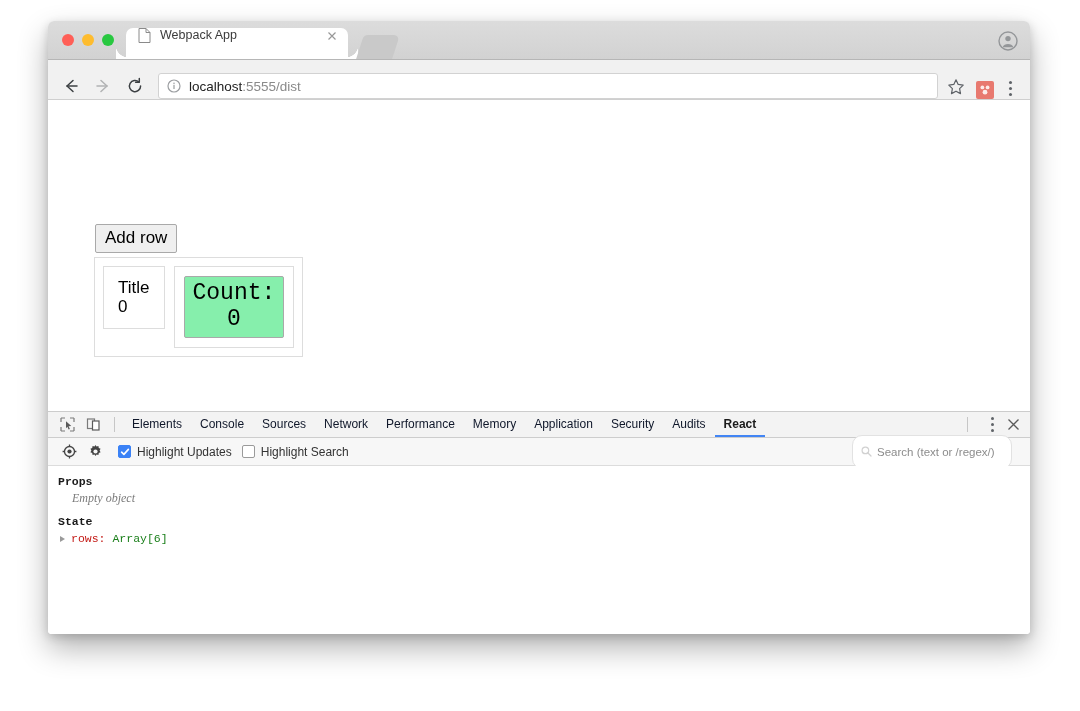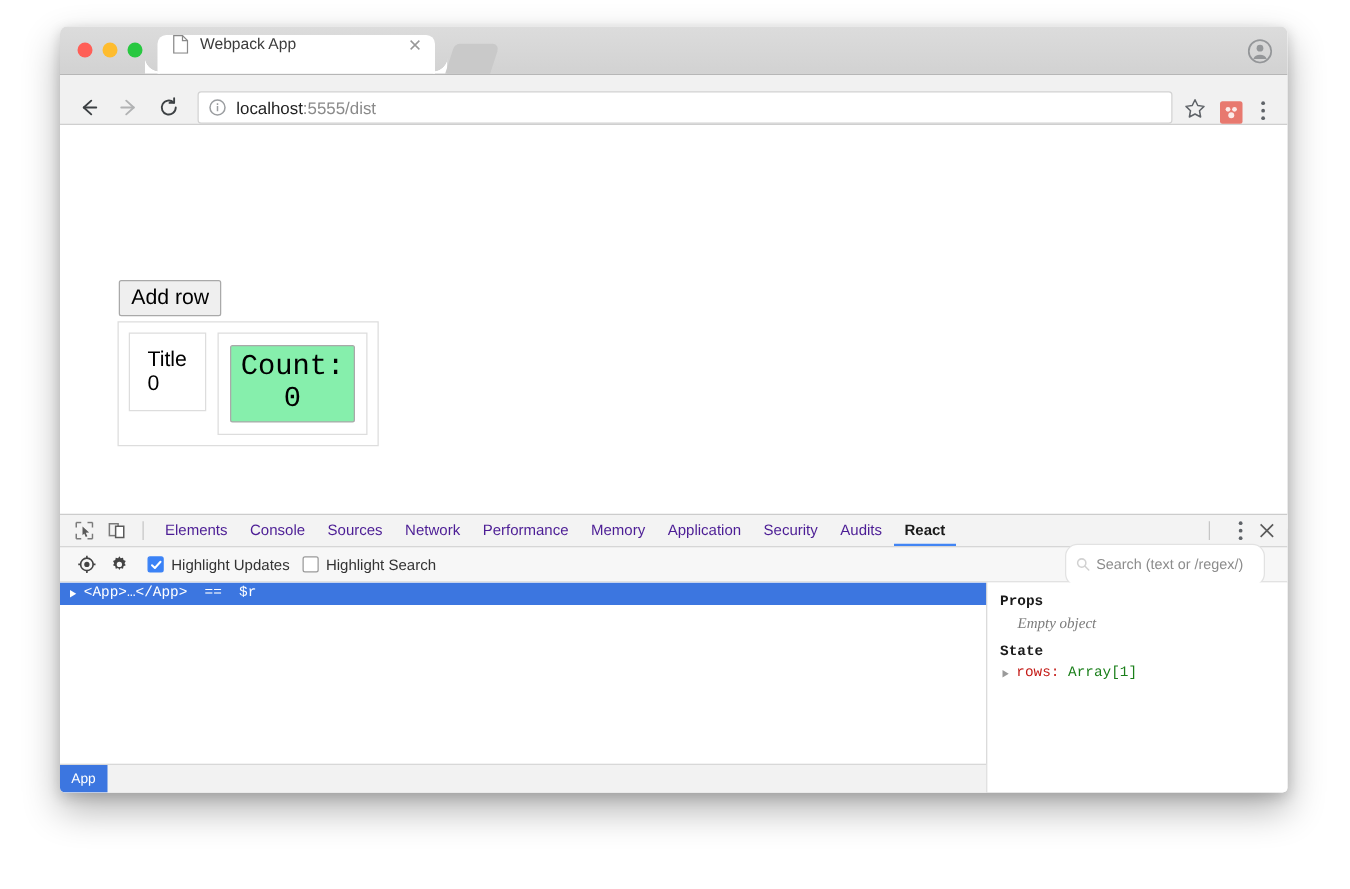--- a/index.html
+++ b/index.html
@@ -260,21 +260,21 @@
     flex: 0 0 auto;
   }
   .dt-sep {
     width: 1px; height: 15px;
     background: #c6c6c6;
     margin: 0 8px;
     flex: 0 0 auto;
   }
   .dt-tab {
     font-size: 12px;
-    color: #4c1d95;
+    color: #0f172a;
     padding: 0 9px;
     height: 25px;
     line-height: 25px;
     white-space: nowrap;
     flex: 0 0 auto;
   }
   .dt-tab.active {
     color: #1a1a1a;
     font-weight: bold;
     box-shadow: inset 0 -2px 0 #4285f4;
@@ -617,40 +617,29 @@
             <circle cx="4.4" cy="4.4" r="3.3" fill="none" stroke="#9a9a9a" stroke-width="1.2"></circle>
             <path d="M7 7 L10 10" stroke="#9a9a9a" stroke-width="1.2" stroke-linecap="round"></path>
           </svg>
         </span>
         <span>Search (text or /regex/)</span>
       </div>
     </div>
 
     <div class="react-body">
 
-      <div class="tree-pane">
-        <div class="tree-scroll">
-          <div class="tree-row">
-            <span class="tri"></span>
-            <span>&lt;App&gt;…&lt;/App&gt;  ==  $r</span>
-          </div>
-        </div>
-        <div class="breadcrumb-bar">
-          <div class="crumb">App</div>
-        </div>
-      </div>
 
       <div class="detail-pane">
         <div class="detail-head">Props</div>
         <div class="detail-empty">Empty object</div>
         <div class="detail-gap"></div>
         <div class="detail-head">State</div>
         <div class="kv-row">
           <span class="kv-tri"></span>
           <span class="kv-key">rows:</span>
           <span>&nbsp;</span>
-          <span class="kv-val">Array[1]</span>
+          <span class="kv-val">Array[6]</span>
         </div>
       </div>
 
     </div>
   </div>
 </div>
 
 </body></html>

